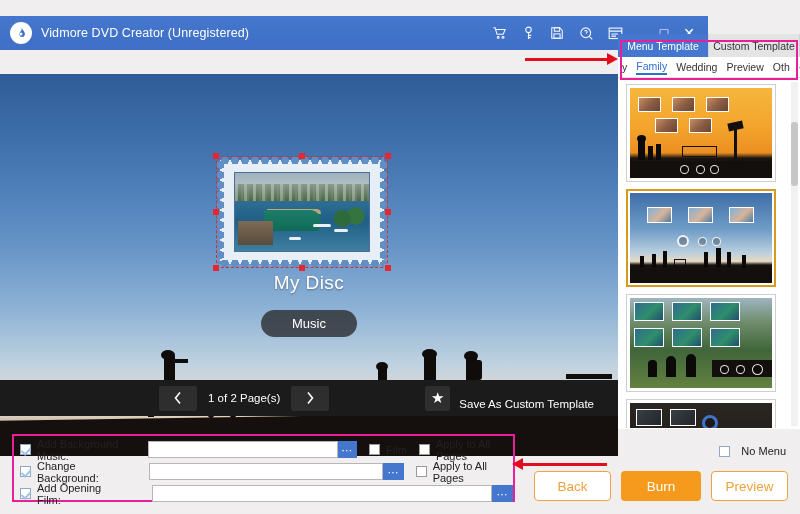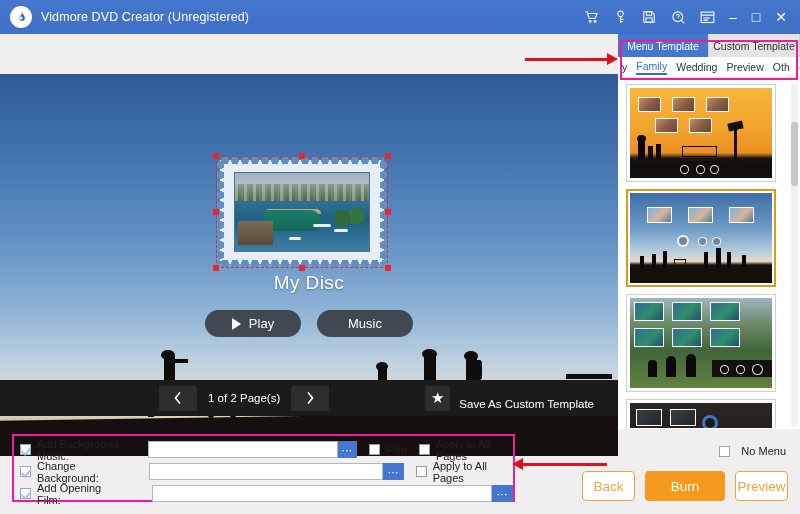--- a/index.html
+++ b/index.html
@@ -10,21 +10,21 @@
     background: #eceaea;
   }
   .app {
     position: relative;
     width: 800px; height: 514px;
     background: #f0eeee;
   }
 
   
   .titlebar {
-    position: absolute; left: 0; top: 0; width: 800px; height: 34px;
+    position: absolute; left: 0; top: 16px; width: 708px; height: 34px;
     background: linear-gradient(180deg, #4477cd 0%, #3f6fc6 100%);
     display: flex; align-items: center;
   }
   .logo {
     width: 22px; height: 22px; margin-left: 10px; border-radius: 50%;
     background: #ffffff; position: relative; flex: 0 0 auto;
     display:flex; align-items:center; justify-content:center;
   }
   .logo .flame {
     font-size: 15px; color: #3a6ec4; line-height: 1;
@@ -262,21 +262,21 @@
   .side-cbx .cbx { border-color: #9a9a9a; }
 
   .no-menu {
     position: absolute; right: 14px; top: 445px; display: flex;
     align-items: center; gap: 5px; font-size: 11px; color: #222;
   }
   .btn-row {
     position: absolute; right: 12px; top: 471px; display: flex; gap: 10px;
   }
   .btn {
-    width: 53px; height: 30px; border-radius: 4px; font-size: 13.5px;
+    width: 77px; height: 30px; border-radius: 4px; font-size: 13.5px;
     display: flex; align-items: center; justify-content: center;
   }
   .btn.outline { background: #ffffff; border: 1px solid #f0a23c; color: #f0a23c; }
   .btn.solid { background: #f59a1c; color: #ffffff; width: 80px; }
 
   
   .ann { position: absolute; pointer-events: none; }
   .ann-line { position: absolute; height: 3px; background: #e10f1e; }
   .ann-head { position: absolute; width: 0; height: 0; }
   .ann-head.right { border-left: 11px solid #e10f1e; border-top: 6px solid transparent; border-bottom: 6px solid transparent; }
@@ -402,24 +402,20 @@
       <div class="handle" style="right:-3px; top:53px;"></div>
       <div class="handle" style="left:-3px;  bottom:-3px;"></div>
       <div class="handle" style="left:83px;  bottom:-3px;"></div>
       <div class="handle" style="right:-3px; bottom:-3px;"></div>
     </div>
 
     <div class="disc-title">My Disc</div>
 
     <div class="pill-row">
       <div class="pill">
-        <span class="play-tri"></span>
-        <span>Play</span>
-      </div>
-      <div class="pill">
         <span>Music</span>
       </div>
     </div>
   </div>
 
   <div class="pager">
     <div class="navbtn nav-left">
       <svg width="10" height="14" viewBox="0 0 10 14" fill="none" stroke="#ffffff" stroke-width="1.6">
         <path d="M7 1.5L2.5 7 7 12.5"></path>
       </svg>

